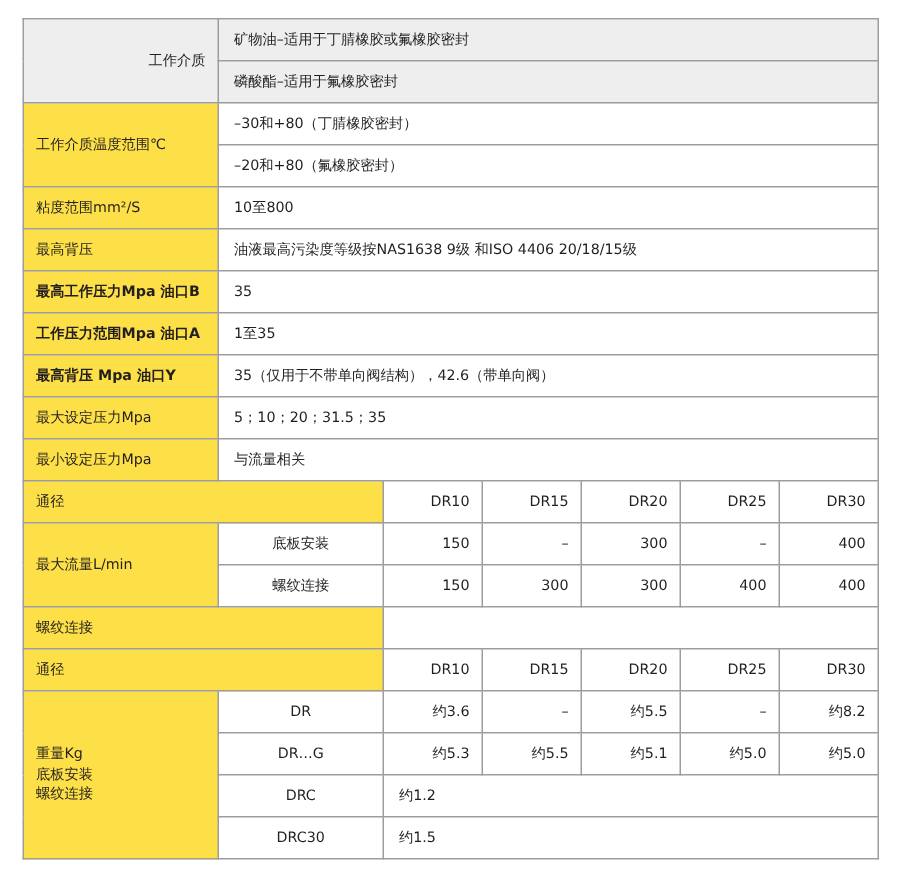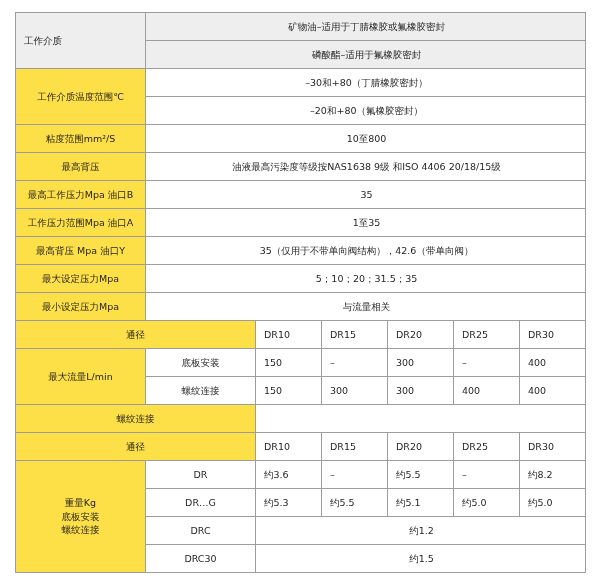--- a/index.html
+++ b/index.html
@@ -36,33 +36,34 @@
   .label-cell {
     background: #fde047;
     text-align: left;
   }
   .hdr-cell {
     background: #eeeeee;
     text-align: center;
     font-weight: normal;
   }
   .center {
+    text-align: right;
+  }
+  .left {
     text-align: left;
-  }
-  .left {
-    text-align: center;
   }
   .shade {
     background: #eeeeee;
   }
   .multiline {
     line-height: 1.45;
   }
   .nowrap {
     white-space: nowrap;
+    font-weight: bold;
   }
   .sub-label {
     text-align: center;
   }
   .value-pad {
     padding-left: 10px;
   }
 </style>
 </head>
 <body>

